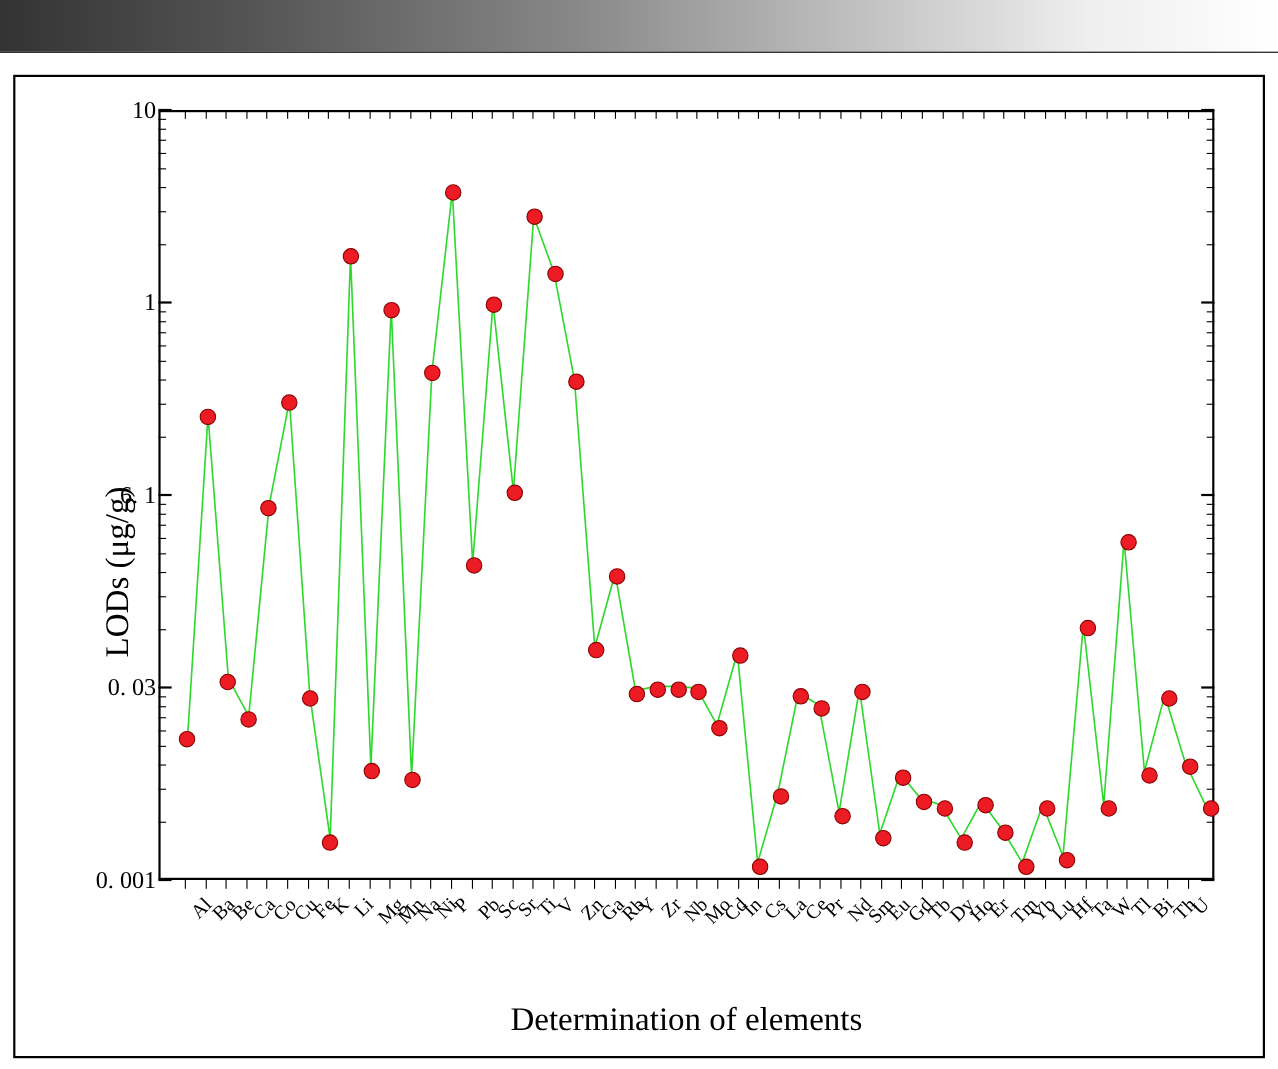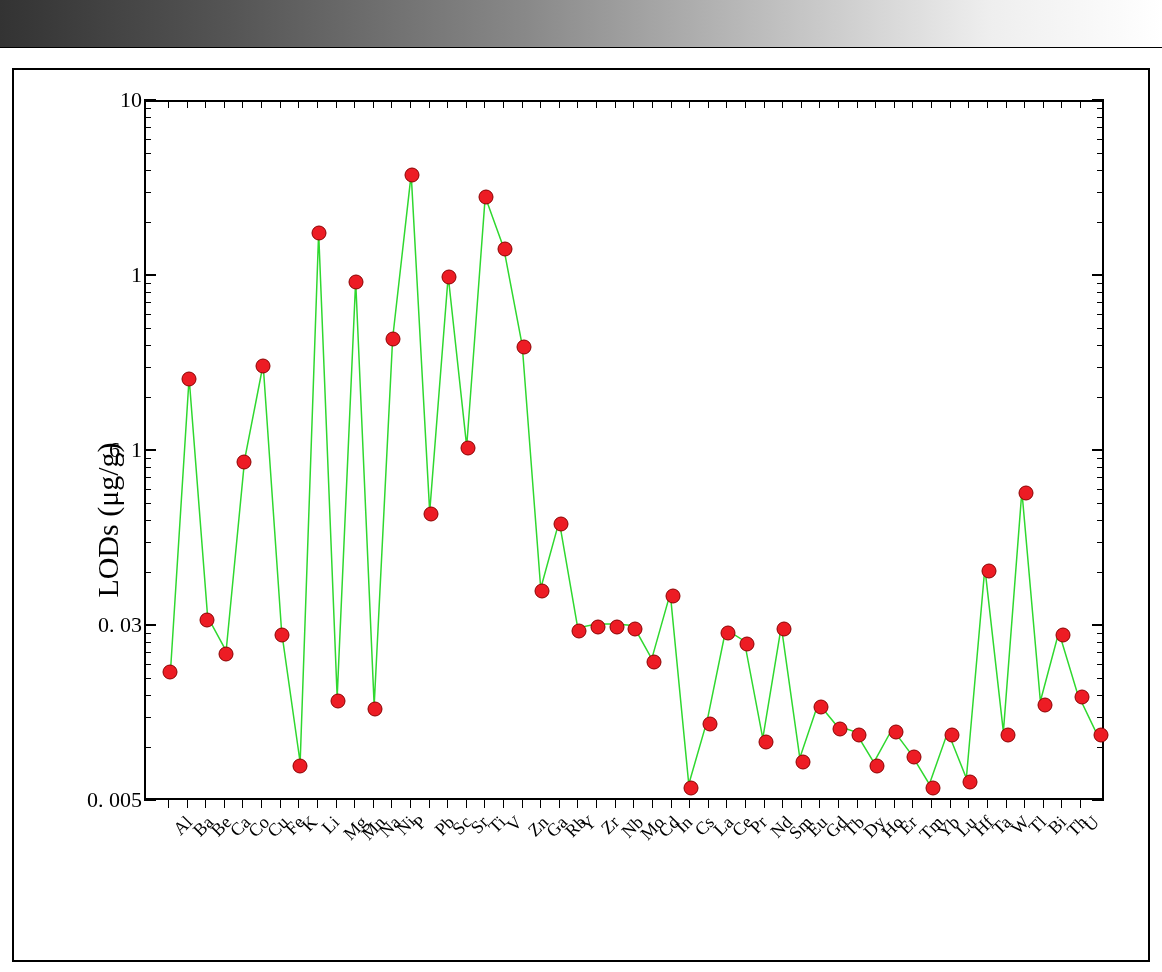--- a/index.html
+++ b/index.html
@@ -122,20 +122,21 @@
   </style>
 </head>
 <body>
 
 <div class="header"></div>
 
 <div class="frame">
   <div class="chart-wrap">
 
     <div class="ylabel">LODs (μg/g)</div>
+    <div class="xlabel">Determination of elements</div>
 
     <div class="plot">
       <svg class="lines" id="linesvg" viewBox="0 0 960 700">
           <path d="M24 570.4365293385074 L42.61224489795919 277.3796641051068 L61.224489795918366 517.7562800973107 L79.83673469387755 552.107842997505 L98.44897959183673 359.71553237372046 L117.06122448979592 264.0117035790023 L135.6734693877551 533.0075608481181 L154.28571428571428 664.2790030352131 L172.89795918367346 131.1764995959436 L191.51020408163265 598.5378705920582 L210.12244897959184 179.7026256200527 L228.73469387755102 606.9911895176053 L247.34693877551018 237.3957816149172 L265.9591836734694 72.54437233601243 L284.57142857142856 412.3957816149172 L303.18367346938777 175 L321.7959183673469 346.2918726627608 L340.4081632653061 95.40214949851077 L359.0204081632653 146.76059960887937 L377.63265306122446 244.63950151760656 L396.2448979591837 489.2790030352131 L414.85714285714283 421.56369377036265 L433.46938775510205 528.8983690744517 L452.0816326530612 525 L470.69387755102036 525 L489.3061224489796 526.5354367538134 L507.91836734693874 560.1154038456232 L526.530612244898 494.1840296652558 L545.1428571428571 686.1432819416657 L563.7551020408163 621.7473445151115 L582.3673469387755 530.5154840030614 L600.9795918367347 541.9592522764099 L619.5918367346939 640.0760308561139 L638.204081632653 527.3149465034071 L656.8163265306122 659.6714387588021 L675.4285714285714 604.7880922387018 L694.0408163265306 627.3796641051068 L712.6530612244898 633.463032700469 L731.2653061224489 664.2790030352131 L749.8775510204082 630.3604984823935 L768.4897959183673 655.3273116069214 L787.1020408163265 686.1432819416657 L805.7142857142857 633.463032700469 L824.3265306122448 680.0599133463036 L842.9387755102041 468.6116234215641 L861.5510204081633 633.463032700469 L880.1632653061224 391.400101126486 L898.7755102040816 602.6470623657248 L917.3877551020407 533.0075608481181 L936 594.6395015176065 L954.6122448979592 633.463032700469 " stroke="#2fd82f" stroke-width="1.5" fill="none"></path>
         </svg>
       <div id="points">
           <div class="point" style="left: 24px; top: 570.437px;"></div>
           <div class="point" style="left: 42.6122px; top: 277.38px;"></div>
           <div class="point" style="left: 61.2245px; top: 517.756px;"></div>
           <div class="point" style="left: 79.8367px; top: 552.108px;"></div>
@@ -183,21 +184,21 @@
           <div class="point" style="left: 861.551px; top: 633.463px;"></div>
           <div class="point" style="left: 880.163px; top: 391.4px;"></div>
           <div class="point" style="left: 898.776px; top: 602.647px;"></div>
           <div class="point" style="left: 917.388px; top: 533.008px;"></div>
           <div class="point" style="left: 936px; top: 594.64px;"></div>
           <div class="point" style="left: 954.612px; top: 633.463px;"></div>
         </div>
     </div>
 
     <div id="yticks">
-        <div class="ytick" style="top: 710px;">0. 005</div>
+        <div class="ytick" style="top: 710px;">0. 001</div>
         <div class="ytick-line" style="top: 709px;"></div>
         <div class="ytick-line-r" style="top: 709px;"></div>
         <div class="ytick" style="top: 535px;">0. 03</div>
         <div class="ytick-line" style="top: 534px;"></div>
         <div class="ytick-line-r" style="top: 534px;"></div>
         <div class="ytick" style="top: 360px;">6. 1</div>
         <div class="ytick-line" style="top: 359px;"></div>
         <div class="ytick-line-r" style="top: 359px;"></div>
         <div class="ytick" style="top: 185px;">1</div>
         <div class="ytick-line" style="top: 184px;"></div>

